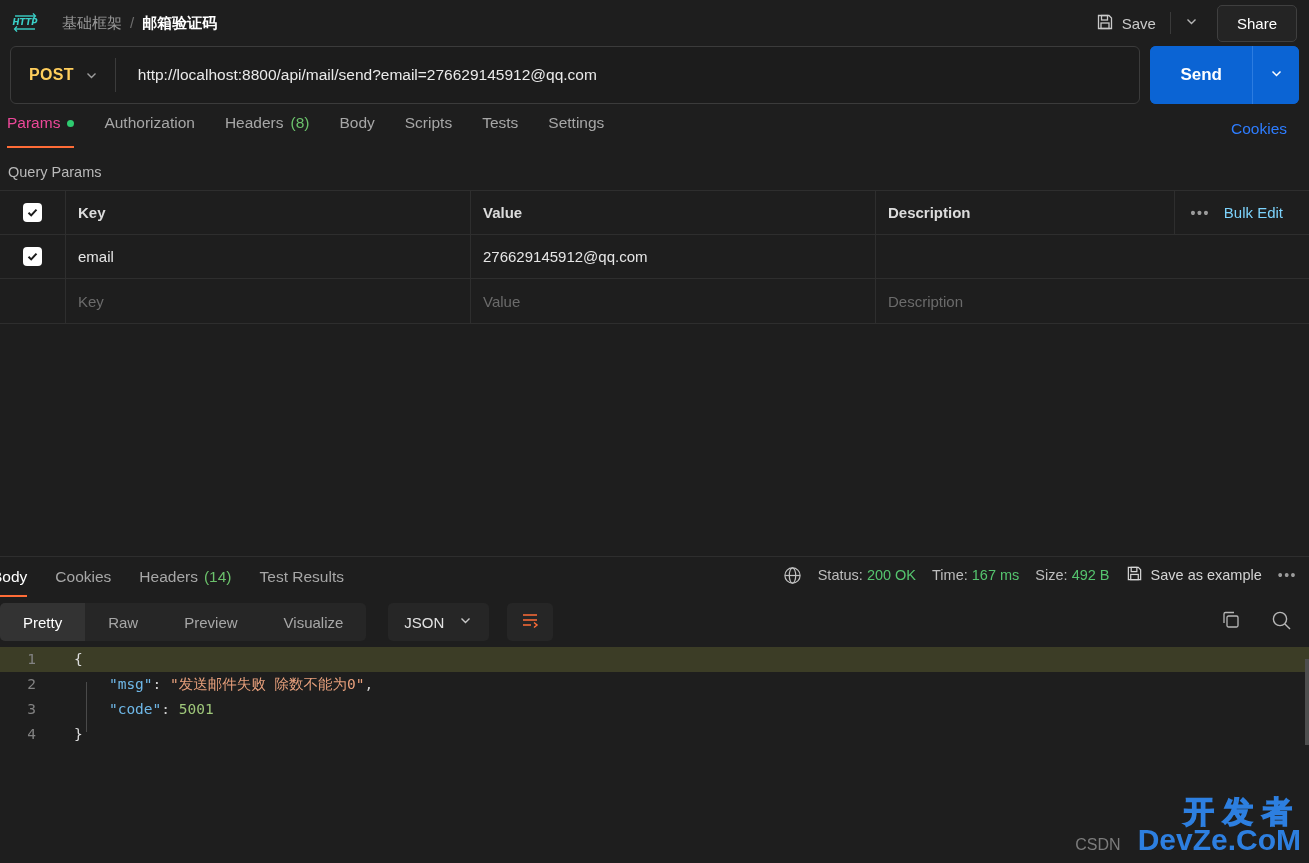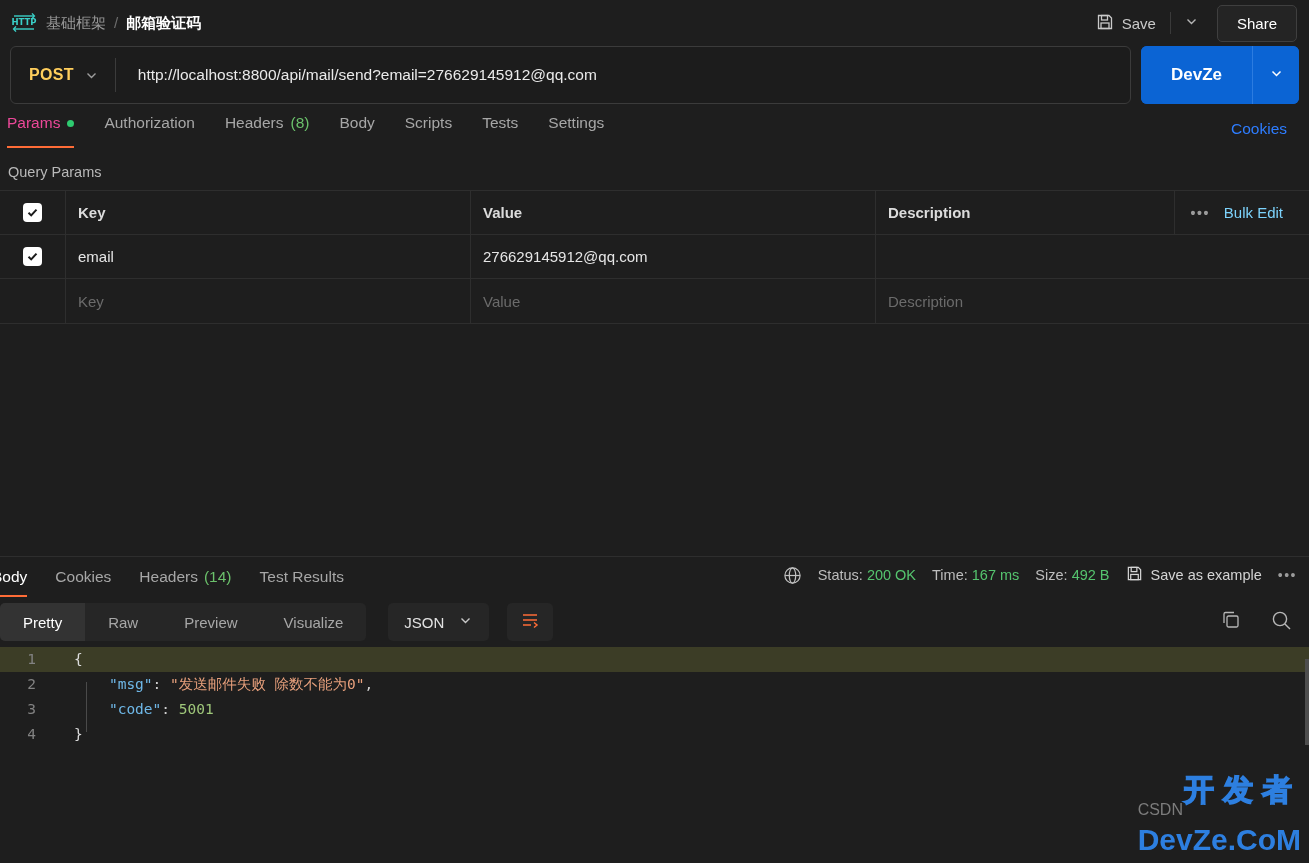--- a/index.html
+++ b/index.html
@@ -14,23 +14,24 @@
 
   
   .header {
     height: 46px;
     display: flex; align-items: center;
     padding: 0 12px 0 10px;
     background: #1e1e1e;
   }
   .http-icon {
     width: 28px; height: 26px;
-    display: flex; align-items: center; justify-content: center;
-    margin-right: 8px;
+    display: flex; align-items: center; justify-content: flex-end;
+    margin-right: 24px;
     flex: 0 0 auto;
+    font-style: italic;
   }
   .breadcrumb { display: flex; align-items: baseline; font-size: 15px; }
   .bc-collection { color: #9a9a9a; }
   .bc-sep { color: #6e6e6e; margin: 0 8px; }
   .bc-current { color: #ffffff; font-weight: bold; }
   .header-spacer { flex: 1 1 auto; }
   .save-btn {
     display: flex; align-items: center; gap: 8px;
     color: #c9c9c9; font-size: 15px;
     padding: 6px 10px; border-radius: 4px;
@@ -282,23 +283,22 @@
   
   .wm { position: absolute; right: 8px; bottom: 6px; pointer-events: none; }
   .wm-cn {
     font-size: 30px; font-weight: bold; letter-spacing: 9px;
     color: transparent;
     -webkit-text-stroke: 1.5px #2d7fe0;
     text-align: right;
     line-height: 34px;
   }
   .wm-row {
-    display: flex; align-items: baseline; justify-content: flex-end; gap: 4px;
+    display: flex; align-items: baseline; justify-content: flex-end; gap: 17px;
     margin-top: -6px;
-    flex-direction: column;
   }
   .wm-csdn { font-size: 16px; color: #7c7c7c; }
   .wm-dev {
     font-size: 30px; font-weight: bold; color: #2d7fe0; letter-spacing: 0px;
   }
 </style>
 </head>
 <body>
 
 <div class="header">
@@ -346,21 +346,21 @@
       <span class="method-chev">
         <svg width="15" height="15" viewBox="0 0 15 15" fill="none" stroke="#9d9d9d" stroke-width="1.4">
           <path d="M3.5 5.5 L7.5 9.5 L11.5 5.5"></path>
         </svg>
       </span>
     </div>
     <div class="url-div"></div>
     <div class="url-text" title="http://localhost:8800/api/mail/send?email=276629145912@qq.com">http://localhost:8800/api/mail/send?email=276629145912@qq.com</div>
   </div>
   <div class="send-group">
-    <div class="send-btn">DevZe</div>
+    <div class="send-btn">Send</div>
     <div class="send-sep"></div>
     <div class="send-chev">
       <span>
         <svg width="15" height="15" viewBox="0 0 15 15" fill="none" stroke="#ffffff" stroke-width="1.5">
           <path d="M3.5 5.5 L7.5 9.5 L11.5 5.5"></path>
         </svg>
       </span>
     </div>
   </div>
 </div>

